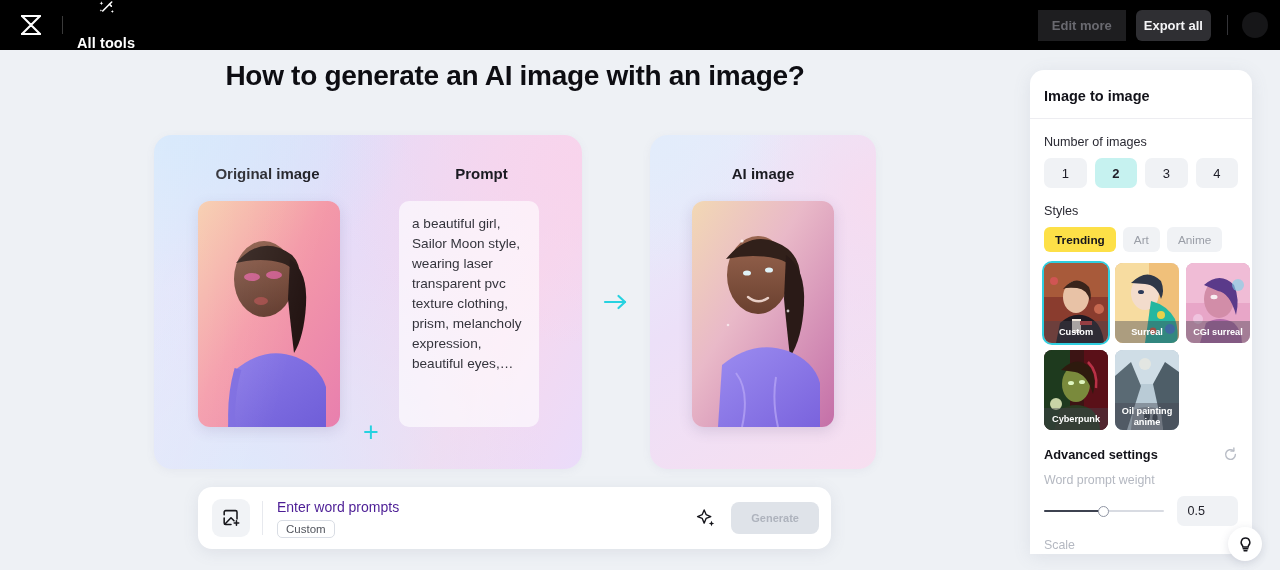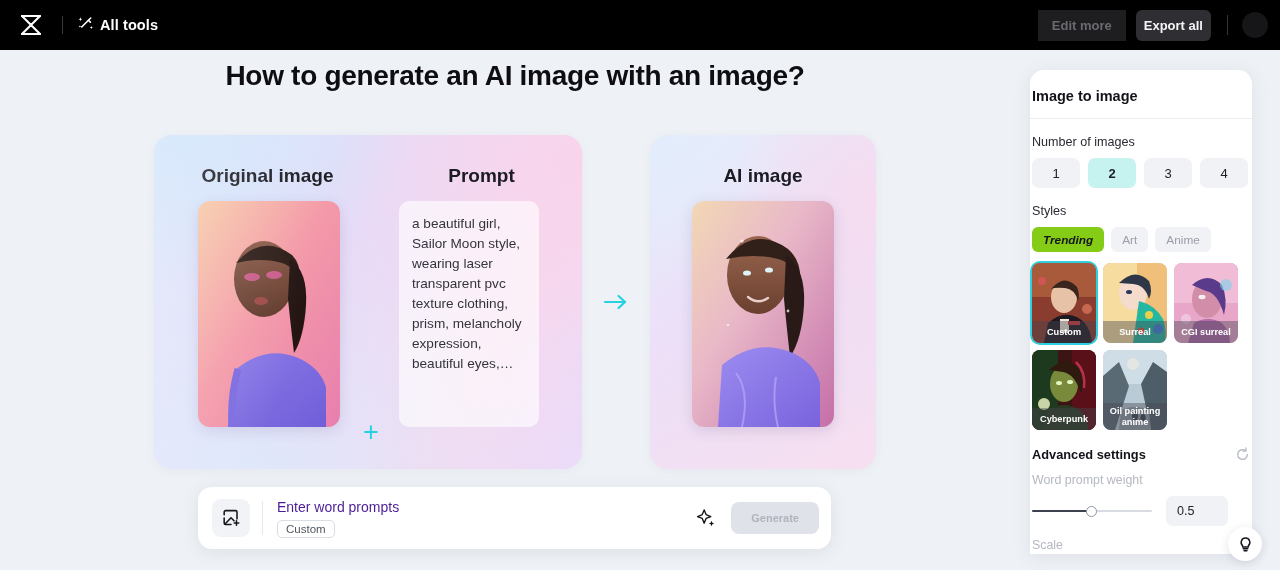--- a/index.html
+++ b/index.html
@@ -15,21 +15,21 @@
   
   .topbar {
     position: absolute; top: 0; left: 0;
     width: 1280px; height: 50px;
     background: #000000;
     display: flex; align-items: center;
   }
   .topbar-left { display: flex; align-items: center; padding-left: 14px; }
   .logo-box { width: 34px; height: 34px; display: flex; align-items: center; justify-content: center; }
   .vdiv { width: 1px; height: 18px; background: #3a3a3a; margin: 0 14px; }
-  .alltools { display: flex; align-items: center; gap: 6px; cursor: pointer; }
+  .alltools { display: flex; align-items: center; gap: 15px; cursor: pointer; flex-direction: column; }
   .alltools-label { color: #ffffff; font-size: 14.5px; font-weight: 700; letter-spacing: .1px; }
   .topbar-right { margin-left: auto; display: flex; align-items: center; padding-right: 12px; }
   .btn-edit-more {
     background: #1e1e20; color: #6a6a70;
     font-size: 13px; font-weight: 700;
     border: none; border-radius: 0;
     padding: 8px 14px; cursor: default;
   }
   .btn-export-all {
     background: #2f2f33; color: #f4f4f6;
@@ -63,21 +63,21 @@
     box-shadow: 0 2px 10px rgba(120,120,160,.07);
     overflow: hidden;
   }
   .card-left::after {
     content: ""; position: absolute; inset: 0;
     background: linear-gradient(105deg, rgba(255,255,255,.22) 0%, rgba(255,255,255,0) 38%);
     pointer-events: none;
   }
   .col-label {
     position: absolute; top: 30px;
-    font-size: 19px; font-weight: 800; color: #1b1b22;
+    font-size: 15px; font-weight: 800; color: #1b1b22;
     text-align: center;
   }
   .label-original { left: 0; width: 227px; }
   .label-prompt { left: 227px; width: 201px; }
 
   .orig-photo {
     position: absolute; left: 44px; top: 66px;
     width: 142px; height: 226px; border-radius: 12px;
     overflow: hidden;
     box-shadow: 0 4px 14px rgba(80,60,110,.14);
@@ -164,21 +164,21 @@
     padding: 10px 20px; cursor: default; flex: none;
   }
 
   
   .panel {
     position: absolute; left: 1030px; top: 70px;
     width: 222px; height: 484px;
     background: #ffffff;
     border-radius: 14px 14px 0 0;
     box-shadow: 0 3px 18px rgba(110,115,140,.12);
-    padding: 0 2px;
+    padding: 0 14px;
     overflow: hidden;
   }
   .panel-title { font-size: 14.5px; font-weight: 800; color: #13131a; padding: 18px 0 14px 0; }
   .panel-hr { height: 1px; background: #ededf1; margin: 0 -14px; }
 
   .section-label { font-size: 12.6px; color: #2a2a33; margin: 16px 0 9px 0; }
 
   .num-row { display: flex; gap: 8px; }
   .num-btn {
     width: 48px; height: 30px; border-radius: 7px;
@@ -188,21 +188,21 @@
   }
   .num-btn.sel { background: #c6f2f0; font-weight: 700; }
 
   .tab-row { display: flex; gap: 7px; }
   .style-tab {
     height: 25px; border-radius: 6px;
     background: #f0f2f5; color: #9a9ea7;
     font-size: 11.8px; padding: 0 11px;
     display: flex; align-items: center; cursor: pointer; border: none;
   }
-  .style-tab.sel { background: #84cc16; color: #15151c; font-weight: 700; font-style: italic; }
+  .style-tab.sel { background: #fde047; color: #15151c; font-weight: 700; }
 
   .thumb-grid {
     display: grid; grid-template-columns: repeat(3, 64px);
     gap: 7px; margin-top: 11px;
   }
   .thumb {
     position: relative; width: 64px; height: 80px;
     border-radius: 8px; overflow: hidden; cursor: pointer;
     background: #ded9e6;
   }

